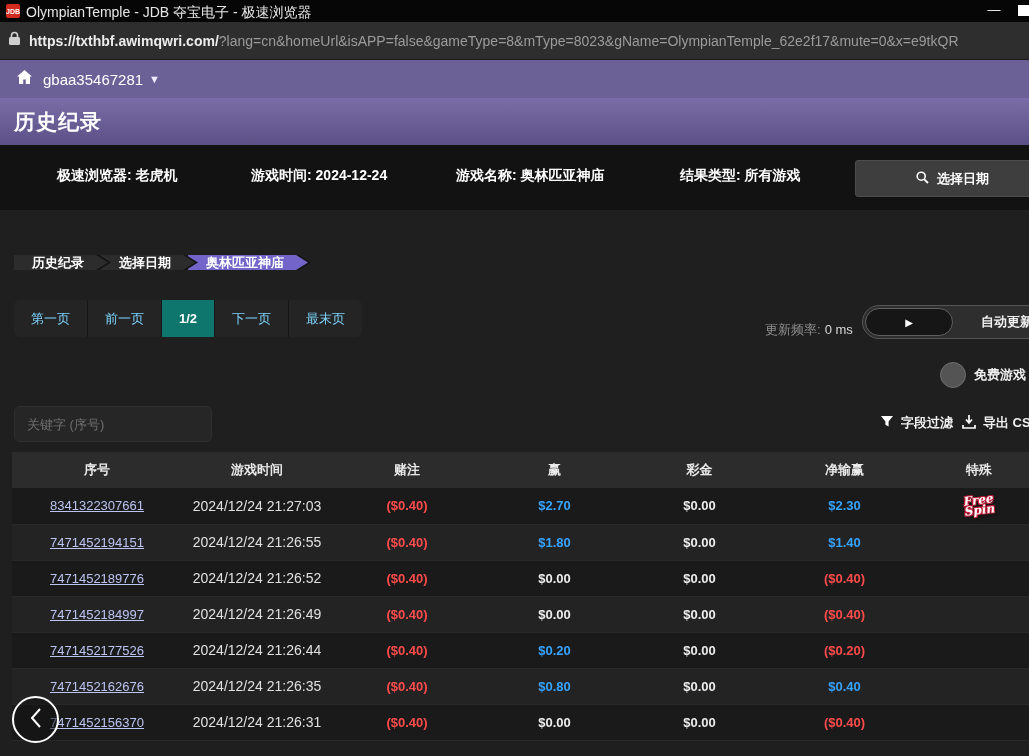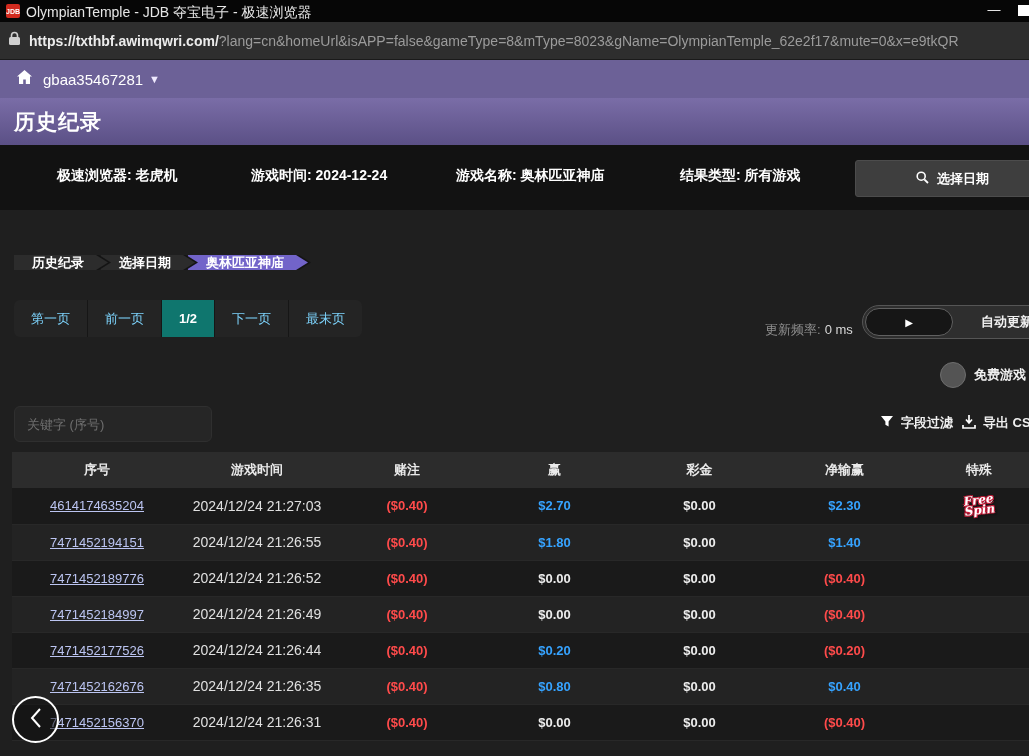--- a/index.html
+++ b/index.html
@@ -224,21 +224,21 @@
         <th>游戏时间</th>
         <th>赌注</th>
         <th>赢</th>
         <th>彩金</th>
         <th>净输赢</th>
         <th>特殊</th>
       </tr>
     </thead>
     <tbody id="table-body">
     <tr class="odd">
-      <td class="cell-id"><a>4614174635204</a></td>
+      <td class="cell-id"><a>8341322307661</a></td>
       <td class="cell-time">2024/12/24 21:27:03</td>
       <td class="money neg">($0.40)</td>
       <td class="money pos">$2.70</td>
       <td class="money zero">$0.00</td>
       <td class="money pos">$2.30</td>
       <td><span class="freespin-badge" style="display: inline-block;">Free
 Spin</span></td>
     </tr>
 
     <tr class="even">

